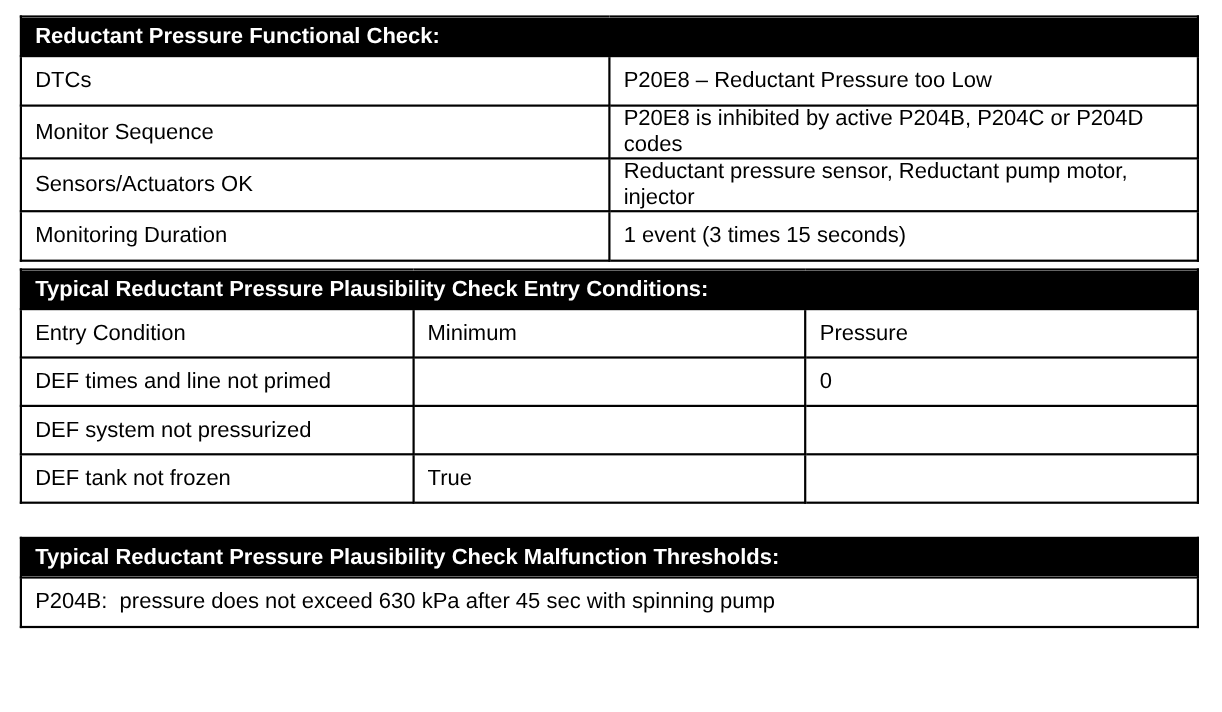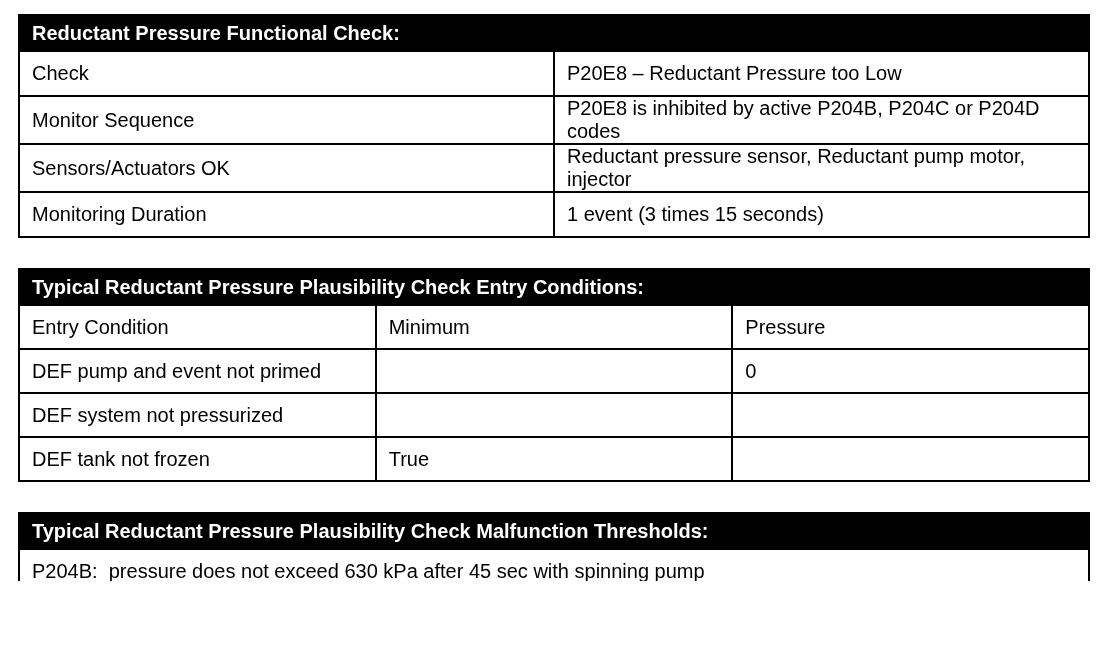--- a/index.html
+++ b/index.html
@@ -33,40 +33,40 @@
   }
   .tbl th.bar {
     background: #000000;
     color: #ffffff;
     font-weight: bold;
     height: 34px;
   }
   .t1 td { height: 43px; }
   .t1 .c1 { width: 404px; }
 
-  .t2 { margin-top: 30px; }
+  .t2 { margin-top: 6px; }
   .t2 td { height: 42px; }
   .t2 .e1 { width: 623px; }
   .t2 .e2 { width: 233px; }
 
   .t3 { margin-top: 30px; }
   .t3 td { height: 43px; }
 </style>
 </head>
 <body>
 
 <div class="page">
 
   <table class="tbl t1">
     <tbody>
         <tr>
       <th class="bar" colspan="2">Reductant Pressure Functional Check:</th>
     </tr>
     <tr>
-      <td class="c1">Check</td>
+      <td class="c1">DTCs</td>
       <td>P20E8 – Reductant Pressure too Low</td>
     </tr>
     <tr>
       <td class="c1">Monitor Sequence</td>
       <td>P20E8 is inhibited by active P204B, P204C or P204D codes</td>
     </tr>
     <tr>
       <td class="c1">Sensors/Actuators OK</td>
       <td>Reductant pressure sensor, Reductant pump motor, injector</td>
     </tr>
@@ -81,21 +81,21 @@
     <tbody>
         <tr>
       <th class="bar" colspan="3">Typical Reductant Pressure Plausibility Check Entry Conditions:</th>
     </tr>
     <tr>
       <td class="e1">Entry Condition</td>
       <td class="e2">Minimum</td>
       <td>Pressure</td>
     </tr>
     <tr>
-      <td class="e1">DEF pump and event not primed</td>
+      <td class="e1">DEF times and line not primed</td>
       <td class="e2"></td>
       <td>0</td>
     </tr>
     <tr>
       <td class="e1">DEF system not pressurized</td>
       <td class="e2"></td>
       <td></td>
     </tr>
     <tr>
       <td class="e1">DEF tank not frozen</td>

